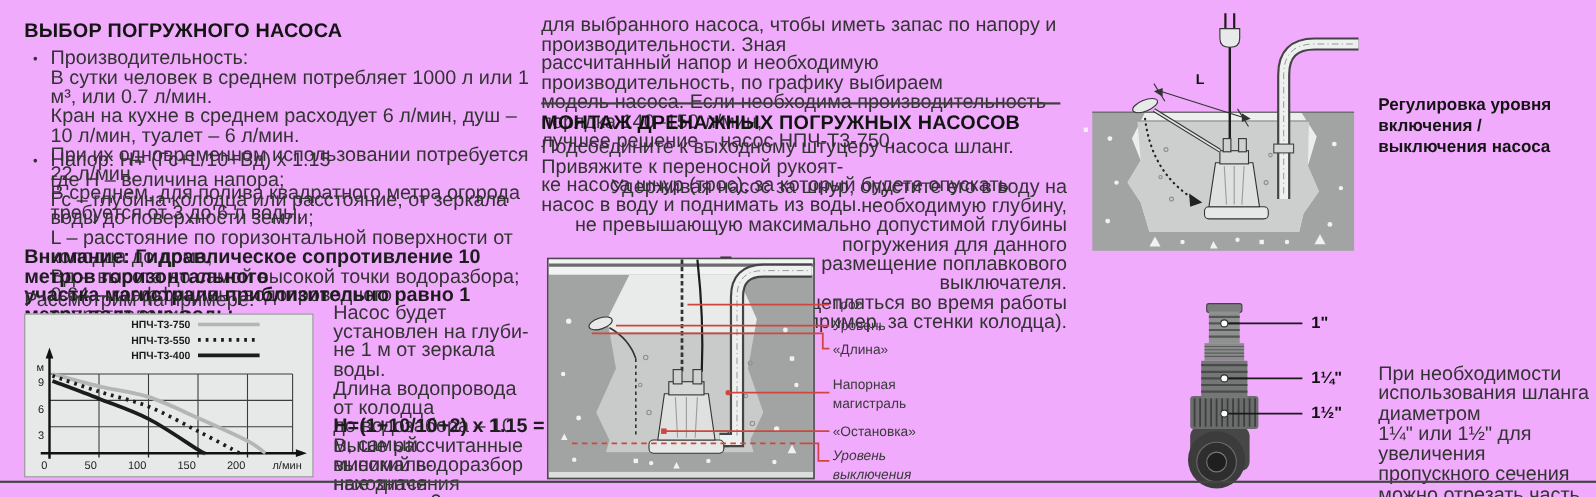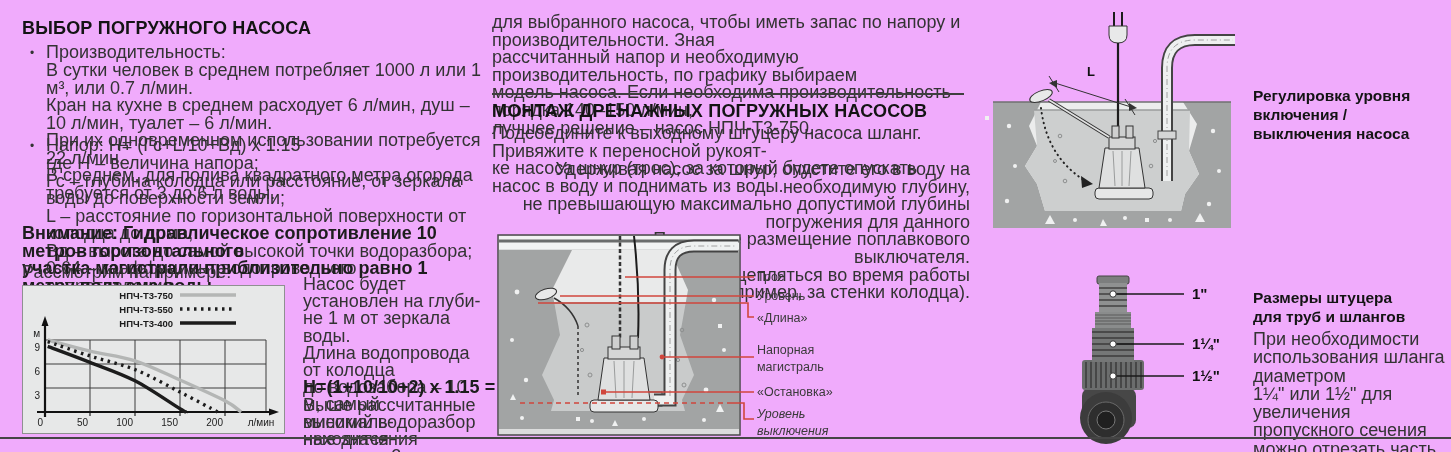--- a/index.html
+++ b/index.html
@@ -277,22 +277,20 @@
     <g>
       <path d="M56,102 Q62,152 102,176" fill="none" stroke="#222" stroke-width="2" stroke-dasharray="0.5 4.5" stroke-linecap="round"></path>
       <polygon points="96,170 108,178 97,182" fill="#222"></polygon>
     </g>
   </svg>
 
   <div class="abs h3 pre" style="left:1253px;top:86px;">Регулировка уровня
 включения /
 выключения насоса</div>
 
-  <div class="abs h3 pre" style="left:1253px;top:288px;">Размеры штуцера
-для труб и шлангов</div>
   <div class="abs body pre" style="left:1253px;top:330px;width:200px;line-height:18.3px;">При необходимости
 использования шланга диаметром
 1¼" или 1½" для увеличения
 пропускного сечения
 можно отрезать часть штуцера
 меньшего диаметра</div>
 
   <svg class="abs" style="left:1078px;top:270px;" width="120" height="180" viewBox="0 0 120 180">
 
     <g>

